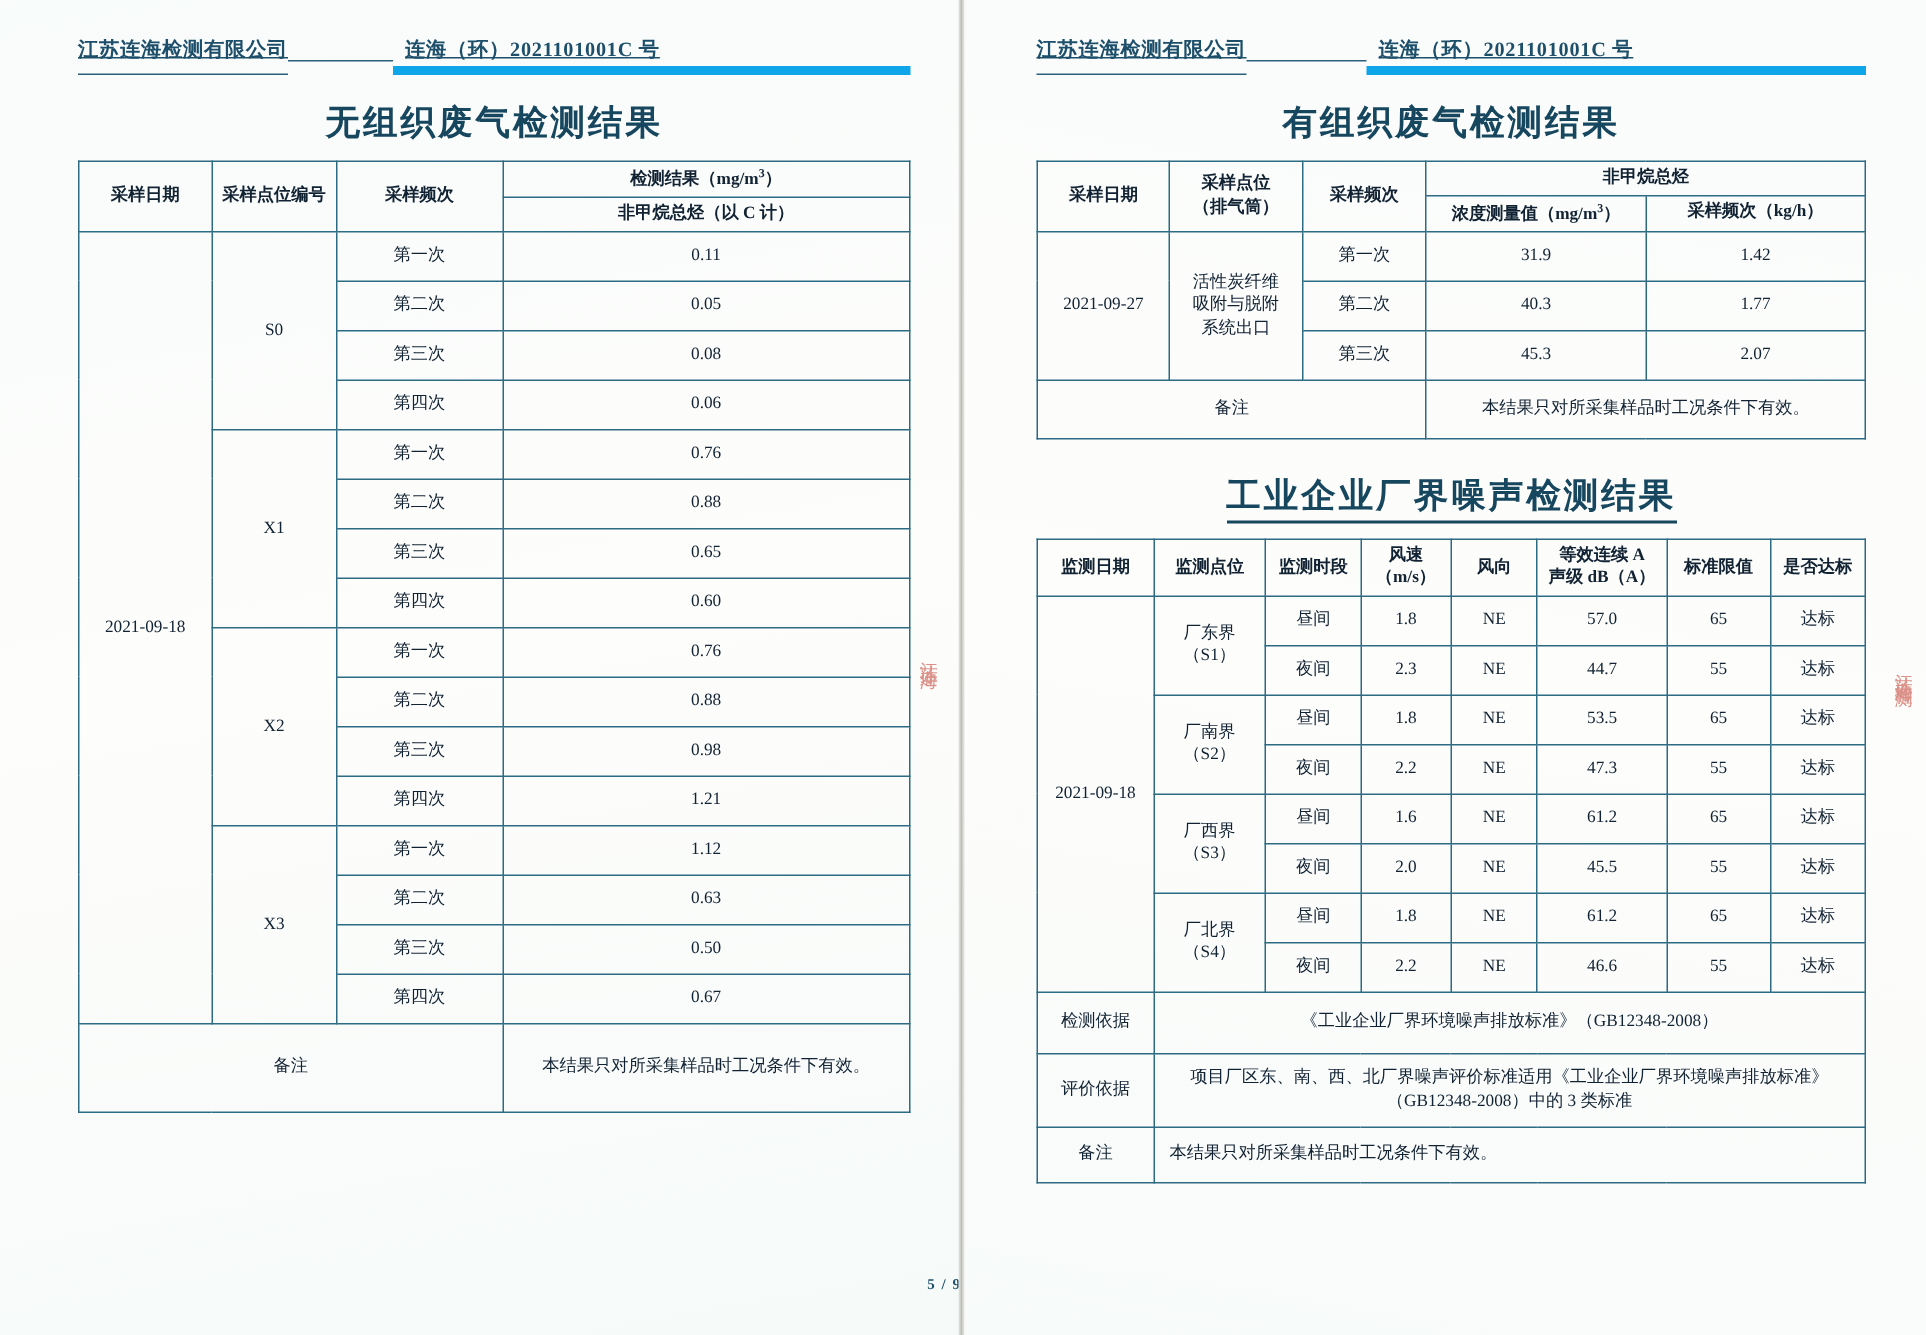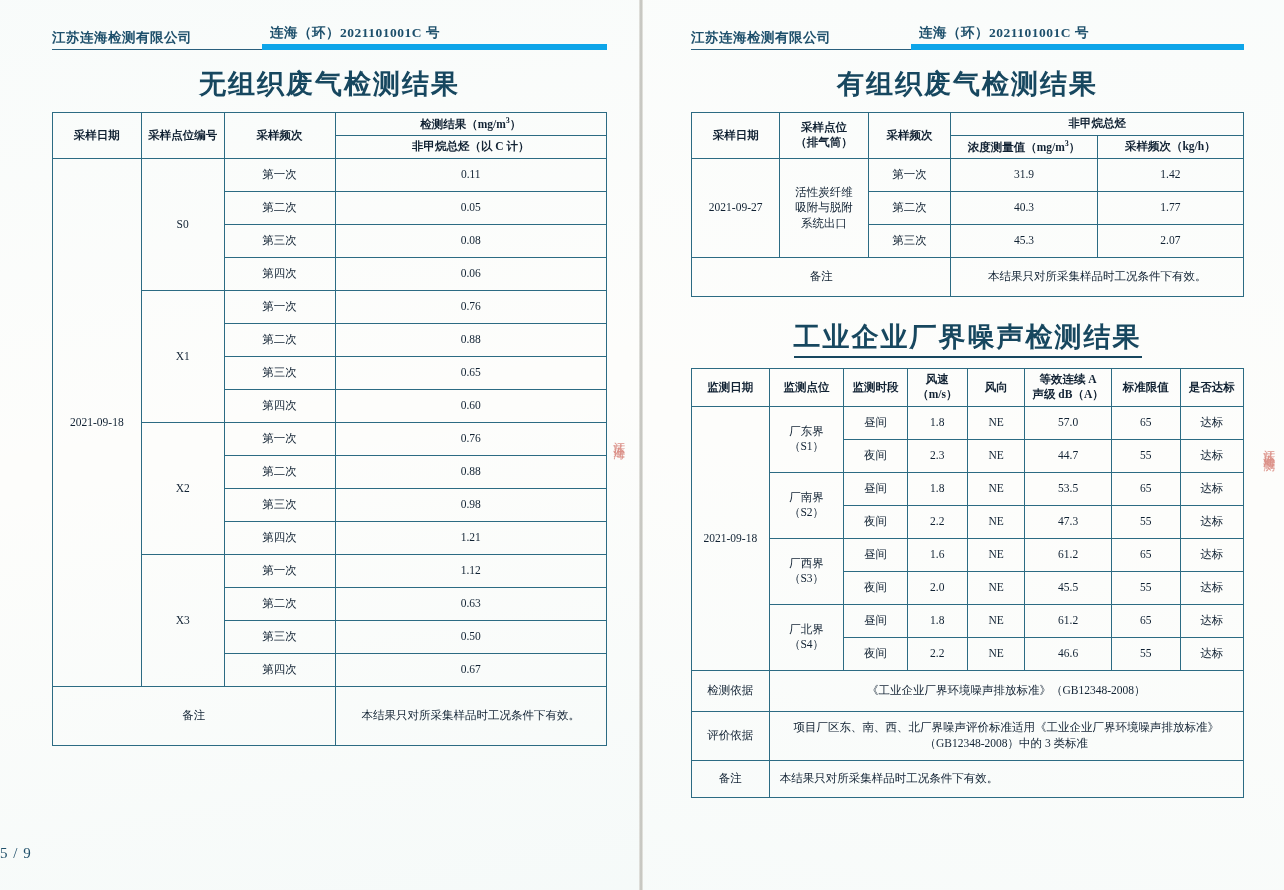--- a/index.html
+++ b/index.html
@@ -45,25 +45,25 @@
     pointer-events: none;
   }
   .inner {
     position: relative;
     z-index: 2;
   }
 
   
   .doc-header {
     display: flex;
-    align-items: flex-end;
     font-size: 13.5px;
     font-weight: bold;
     color: #1d4f6b;
     letter-spacing: 0.5px;
+    text-decoration: underline;
   }
   .doc-header .company {
     border-bottom: 1px solid #2a5f7d;
     padding-bottom: 2px;
     white-space: nowrap;
   }
   .doc-header .spacer {
     flex: 0 0 auto;
     border-bottom: 1px solid #2a5f7d;
     height: 16px;
@@ -73,21 +73,21 @@
     padding-bottom: 2px;
     white-space: nowrap;
     flex: 1 1 auto;
     text-align: left;
     padding-left: 8px;
   }
 
   
   .section-title {
     text-align: right;
-    font-size: 27px;
+    font-size: 23px;
     font-weight: bold;
     color: #17475f;
     letter-spacing: 2px;
     font-family: "Liberation Serif", "DejaVu Serif", serif;
   }
   .section-title.underlined {
     display: inline-block;
     border-bottom: 2px solid #17475f;
     padding-bottom: 1px;
   }
@@ -112,23 +112,23 @@
     font-weight: bold;
     font-size: 11.5px;
   }
   .b { font-weight: bold; }
   sup { font-size: 8px; }
 
   .page-num {
     position: absolute;
     bottom: 28px;
     width: 100%;
-    text-align: left;
-    font-size: 15px;
-    font-weight: normal;
+    text-align: right;
+    font-size: 10px;
+    font-weight: bold;
     color: #20506a;
     letter-spacing: 1px;
   }
 
   
   .stamp {
     position: absolute;
     writing-mode: vertical-rl;
     text-orientation: upright;
     color: #c0392b;

